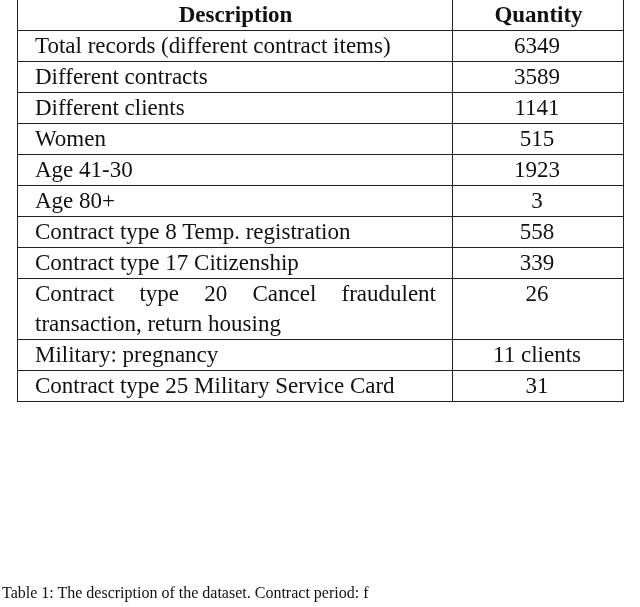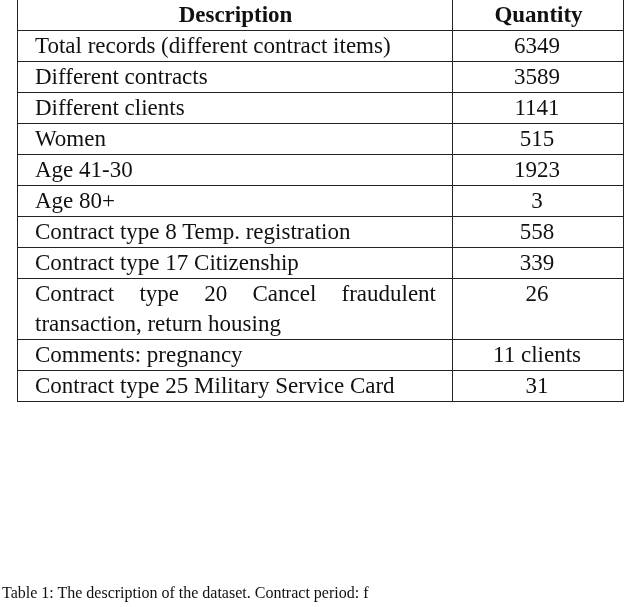--- a/index.html
+++ b/index.html
@@ -102,21 +102,21 @@
       </tr>
       <tr>
         <td class="desc">Contract type 17 Citizenship</td>
         <td class="qty">339</td>
       </tr>
       <tr>
         <td class="desc">Contract type 20 Cancel fraudulent transaction, return housing</td>
         <td class="qty">26</td>
       </tr>
       <tr>
-        <td class="desc">Comments: pregnancy</td>
+        <td class="desc">Military: pregnancy</td>
         <td class="qty">11 clients</td>
       </tr>
       <tr>
         <td class="desc">Contract type 25 Military Service Card</td>
         <td class="qty">31</td>
       </tr>
     </tbody>
   </table>
 </div>
 

